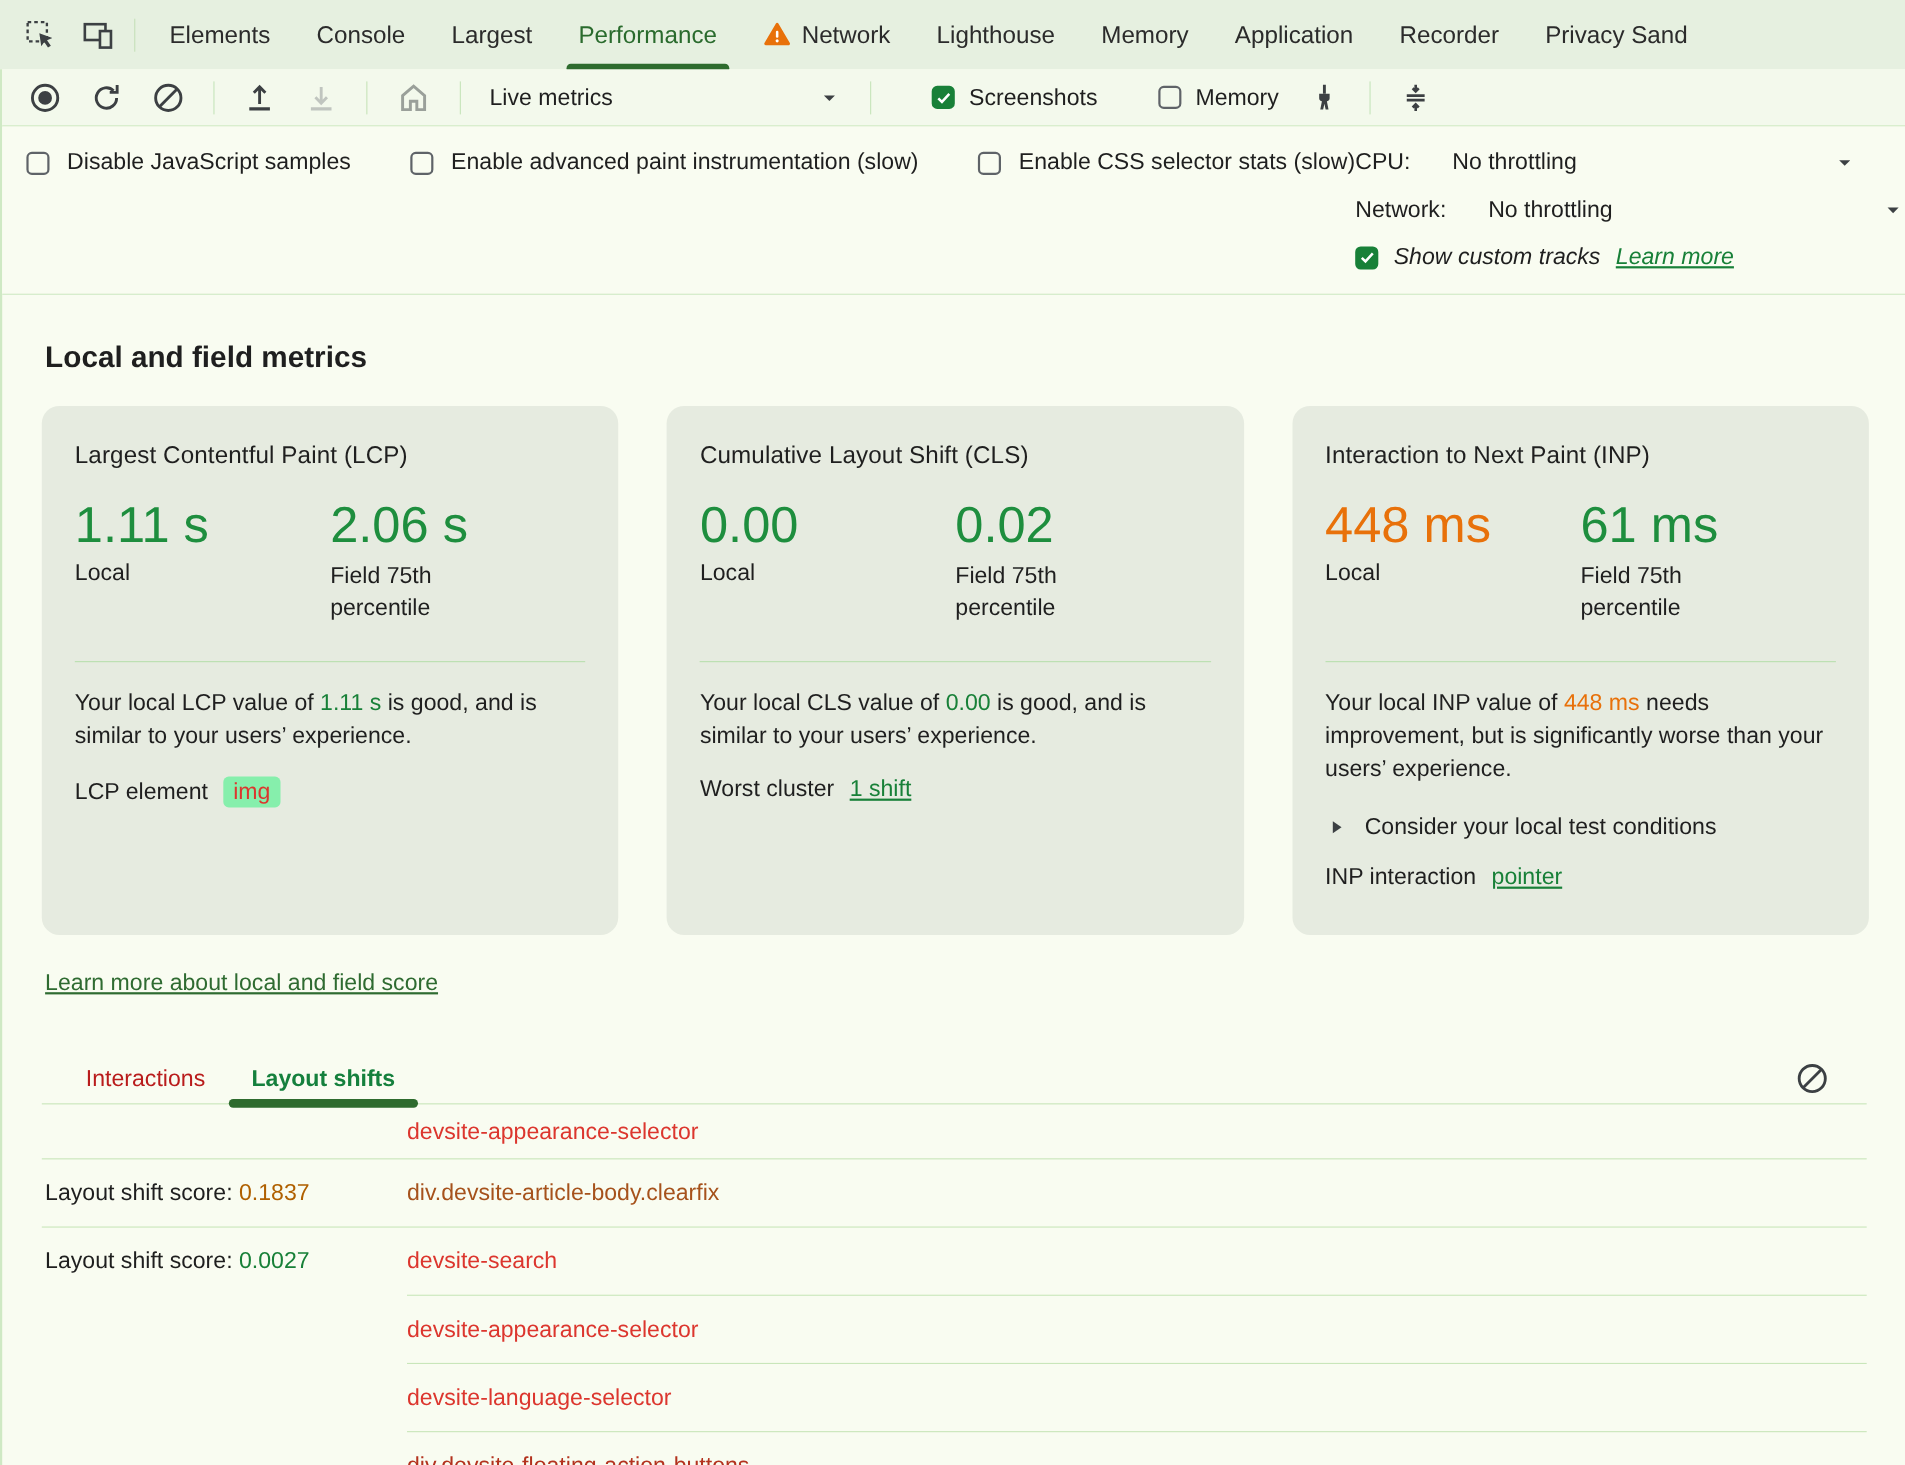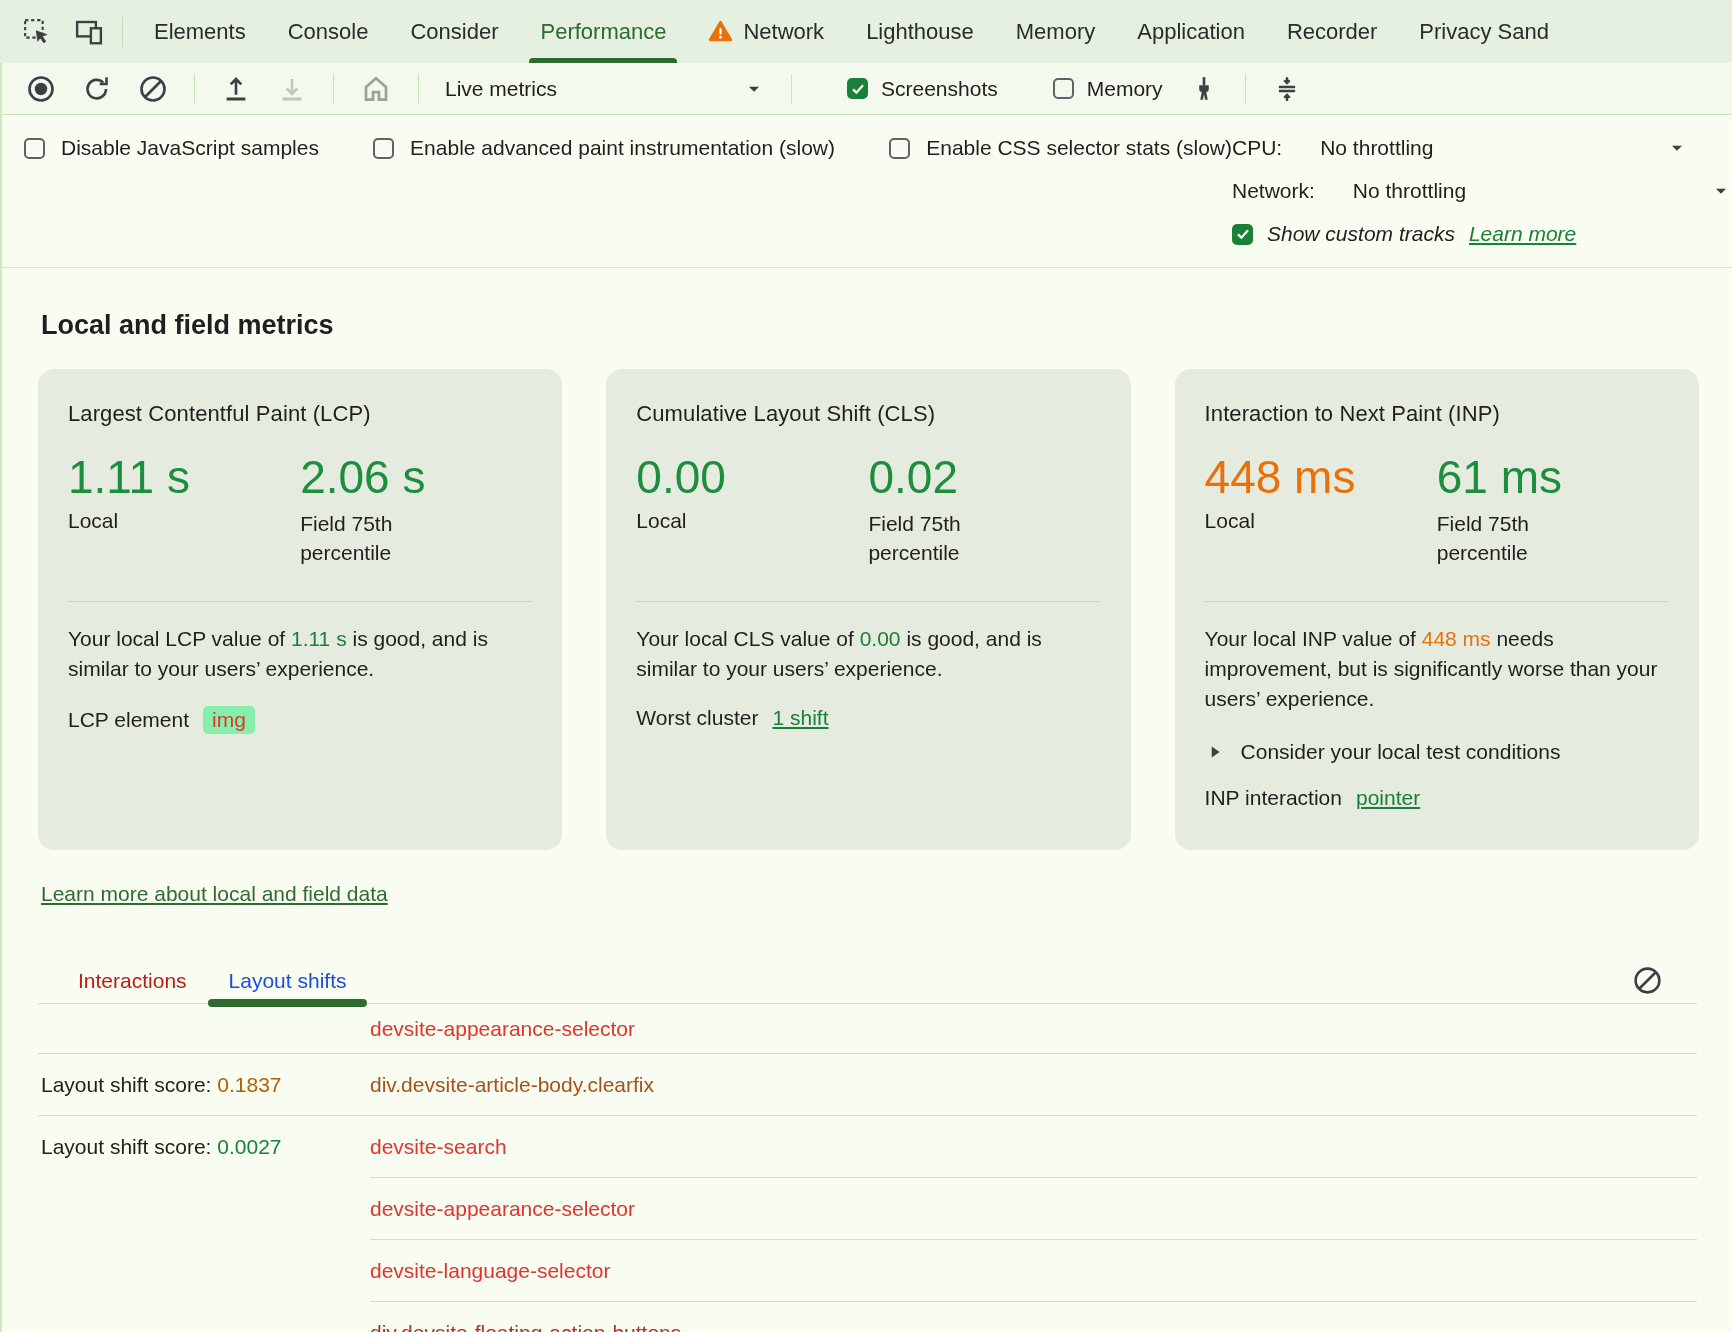--- a/index.html
+++ b/index.html
@@ -113,21 +113,21 @@
   .collapsible{display:flex;align-items:center;gap:16px;margin-top:26px;font-size:21px;font-weight:500;cursor:pointer;}
   .learn-link{display:inline-block;margin:32px 0 0 3px;color:#2f6b31;font-size:21px;text-decoration:underline;cursor:pointer;}
   
   .logs{margin-top:52px;}
   .logs-tabs{
     position:relative;display:flex;align-items:center;
     padding:0 8px 0 19px;height:46px;
     border-bottom:1px solid var(--line);
   }
   .ltab{position:relative;display:flex;align-items:center;height:100%;padding:0 21px;font-size:21px;color:#b91c1c;cursor:pointer;}
-  .ltab.active{color:#1d4ed8;font-weight:400;}
+  .ltab.active{color:#15803d;font-weight:700;}
   .ltab.active::after{
     content:"";position:absolute;left:0;right:0;bottom:-4px;height:8px;border-radius:4px;
     background:var(--green-dark);
   }
   .logs-clear{margin-left:auto;margin-right:26px;cursor:pointer;}
   .lrow{position:relative;display:grid;grid-template-columns:332px 1fr;align-items:center;height:62px;}
   .lrow:first-child{height:50px;}
   .lrow .score{padding-left:3px;font-size:21px;}
   .lrow .elem{font-size:21px;cursor:pointer;}
   .lrow.sep-full::after,.lrow.sep-part::after{
@@ -167,21 +167,21 @@
       <span class="tab-label">Elements</span>
     </div>
 
     <div class="tab">
 
       <span class="tab-label">Console</span>
     </div>
 
     <div class="tab">
 
-      <span class="tab-label">Consider</span>
+      <span class="tab-label">Largest</span>
     </div>
 
     <div class="tab active">
 
       <span class="tab-label">Performance</span>
     </div>
 
     <div class="tab">
       <span class="warn" style="display: inline-flex;">
         <svg width="25" height="25" viewBox="0 0 24 24">
@@ -413,21 +413,21 @@
           </span>
           <span>Consider your local test conditions</span>
         </div>
         <div class="card-footer">
           <span class="flabel">INP interaction</span>
           <a class="glink">pointer</a>
         </div>
       </div>
     </div>
 
-    <a class="learn-link">Learn more about local and field data</a>
+    <a class="learn-link">Learn more about local and field score</a>
 
     
     <section class="logs">
       <div class="logs-tabs">
         <div class="ltab">
             <span>Interactions</span>
           </div>
         <div class="ltab active">
             <span>Layout shifts</span>
           </div>

